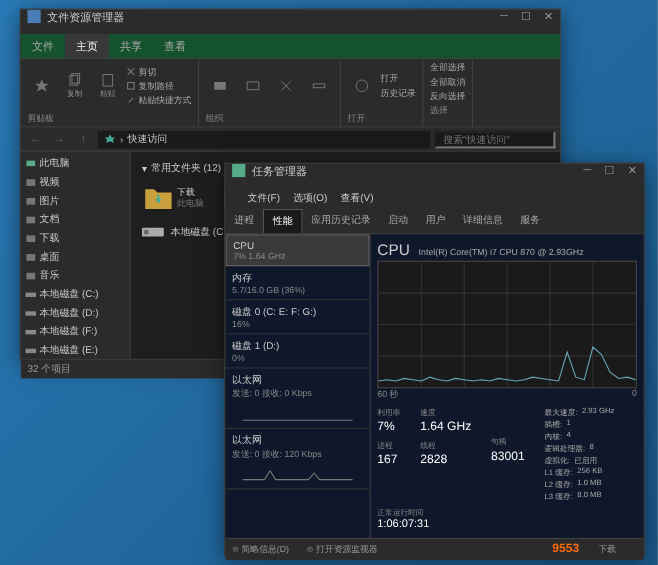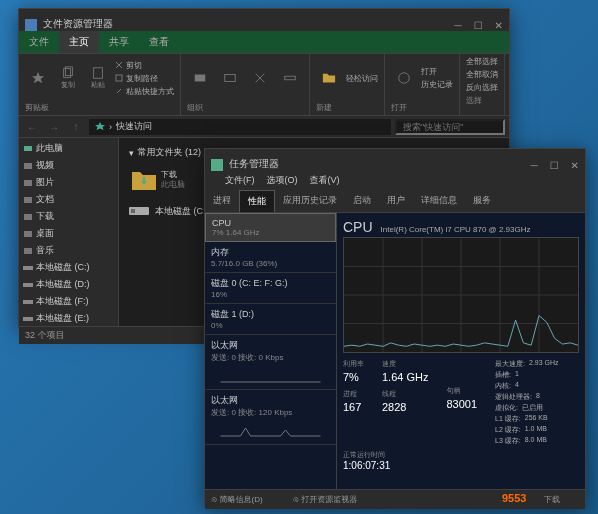--- a/index.html
+++ b/index.html
@@ -1,18 +1,18 @@
 <!DOCTYPE html>
 <html><head>
 <meta charset="utf-8">
 <style>
 *{margin:0;padding:0;box-sizing:border-box;font-family:"Microsoft YaHei",sans-serif}
 body{width:598px;height:514px;background:linear-gradient(135deg,#2a7ab8,#1a5a8a);position:relative;overflow:hidden}
 .window{position:absolute;background:#2b2b2b;border:1px solid #404040;box-shadow:0 4px 20px rgba(0,0,0,0.5)}
-.titlebar{height:22px;background:#2b2b2b;display:flex;align-items:flex-end;padding:0 6px;font-size:10px;color:#ccc}
+.titlebar{height:22px;background:#2b2b2b;display:flex;align-items:flex-start;padding:0 6px;font-size:10px;color:#ccc}
 .title-icon{width:12px;height:12px;margin-right:6px;background:#4a7db8}
 .win-controls{margin-left:auto;display:flex;gap:12px;color:#999;font-size:10px}
 .win-controls span{cursor:pointer}
 .explorer{left:18px;top:8px;width:492px;height:320px}
 .tabs{display:flex;background:#14532d;border-bottom:1px solid #404040;font-size:10px}
 .tab{padding:4px 10px;color:#aaa;cursor:pointer}
 .tab.active{background:#383838;color:#fff}
 .ribbon{height:62px;background:#2b2b2b;display:flex;border-bottom:1px solid #404040}
 .ribbon-group{display:flex;flex-direction:column;border-right:1px solid #404040;padding:2px 6px}
 .ribbon-icons{display:flex;gap:4px;flex:1;align-items:center}
@@ -55,21 +55,21 @@
 .tm-title{font-size:14px;font-weight:300}
 .tm-subtitle{font-size:8px;color:#aaa}
 .tm-chart-header{display:flex;justify-content:space-between;font-size:8px;color:#888;margin-top:4px}
 .tm-chart{width:100%;height:116px;border:1px solid #444;background:#1a1a1a;position:relative;margin-top:2px}
 .tm-chart svg{width:100%;height:100%}
 .tm-stats{display:flex;gap:18px;margin-top:6px;font-size:8px}
 .tm-stat-col{display:flex;flex-direction:column;gap:2px}
 .tm-stat-label{color:#888;font-size:7px}
 .tm-stat-val{color:#fff;font-size:11px}
 .tm-small-stat{font-size:7px;color:#aaa;display:flex;gap:4px}
-.tm-status{height:20px;background:#2b2b2b;border-top:1px solid #404040;font-size:8px;color:#999;display:flex;align-items:center;padding:0 6px;gap:22px}
+.tm-status{height:20px;background:#2b2b2b;border-top:1px solid #404040;font-size:8px;color:#999;display:flex;align-items:center;padding:0 6px;gap:8px}
 .watermark{position:absolute;right:6px;bottom:4px;width:90px;height:22px}
 .watermark-text{font-size:11px;fill:#ff6b00;font-weight:bold}
 .watermark-sub{font-size:8px;fill:#999}
 </style>
 </head>
 <body>
 
 <div class="window explorer">
   <div class="titlebar">
     <div class="title-icon"></div>
@@ -152,35 +152,20 @@
               <rect x="2" y="6" width="12" height="4" fill="none" stroke="#777"></rect>
             </svg>
           </div>
       </div>
       <div class="ribbon-label">组织</div>
     </div>
     <div class="ribbon-group">
       <div class="ribbon-icons">
         <div class="ribbon-btn">
             <svg viewBox="0 0 16 16">
-              <path fill="#c9a03b" d="M1 3h5l2 2h7v8H1z"></path>
-            </svg>
-          </div>
-        <div class="ribbon-small">
-            <div class="small-item">
-              <span>轻松访问</span>
-            </div>
-          </div>
-      </div>
-      <div class="ribbon-label">新建</div>
-    </div>
-    <div class="ribbon-group">
-      <div class="ribbon-icons">
-        <div class="ribbon-btn">
-            <svg viewBox="0 0 16 16">
               <circle cx="8" cy="8" r="6" fill="none" stroke="#777"></circle>
             </svg>
           </div>
         <div class="ribbon-small">
           <div class="small-item">
               <span>打开</span>
             </div>
           <div class="small-item">
               <span>历史记录</span>
             </div>
@@ -415,20 +400,24 @@
               <line x1="0" y1="87" x2="240" y2="87"></line>
             <line x1="40" y1="0" x2="40" y2="116"></line>
               <line x1="80" y1="0" x2="80" y2="116"></line>
               <line x1="120" y1="0" x2="120" y2="116"></line>
               <line x1="160" y1="0" x2="160" y2="116"></line>
               <line x1="200" y1="0" x2="200" y2="116"></line>
           </g>
           <path id="cpu-line" stroke="#6ab" stroke-width="1" fill="none" d="M0,110.2 L8,109.04 L16,110.2 L24,107.88 L32,109.04 L40,110.2 L48,106.72 L56,109.04 L64,110.2 L72,107.88 L80,109.04 L88,110.2 L96,109.04 L104,110.2 L112,107.88 L120,109.04 L128,110.2 L136,109.04 L144,106.72 L152,107.88 L160,109.04 L168,110.2 L176,83.52 L184,106.72 L192,109.04 L200,78.88 L208,85.84 L216,102.08 L224,107.88 L232,106.72 L240,109.04"></path>
         </svg>
       </div>
+      <div style="display:flex;justify-content:space-between;font-size:8px;color:#888">
+        <span>60 秒</span>
+          <span>0</span>
+      </div>
       <div class="tm-stats">
         <div class="tm-stat-col">
           <span class="tm-stat-label">利用率</span>
           <span class="tm-stat-val">7%</span>
           <span class="tm-stat-label" style="margin-top:4px">进程</span>
           <span class="tm-stat-val">167</span>
         </div>
         <div class="tm-stat-col">
           <span class="tm-stat-label">速度</span>
           <span class="tm-stat-val">1.64 GHz</span>

